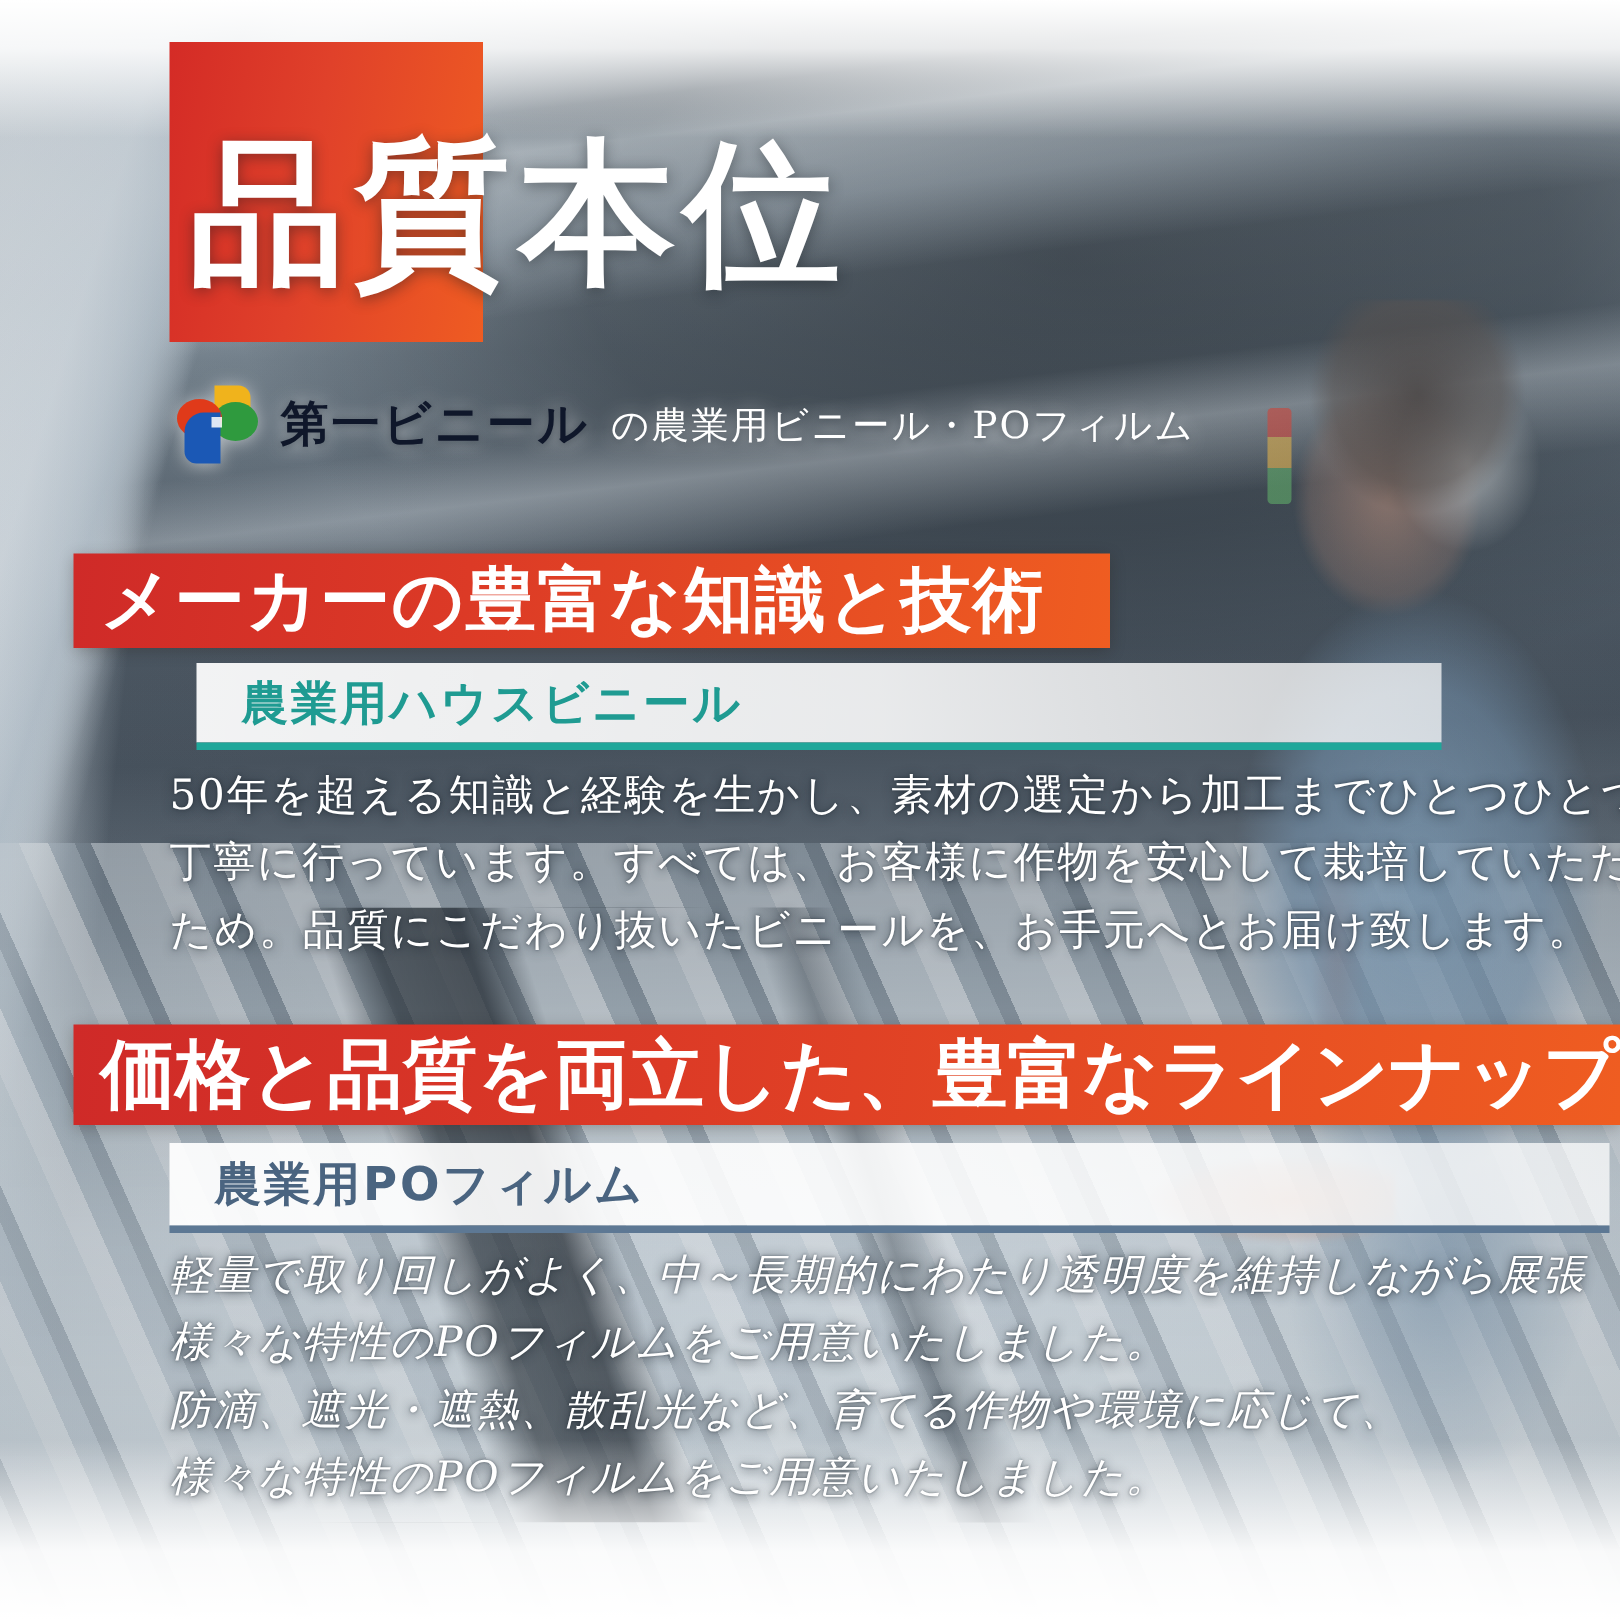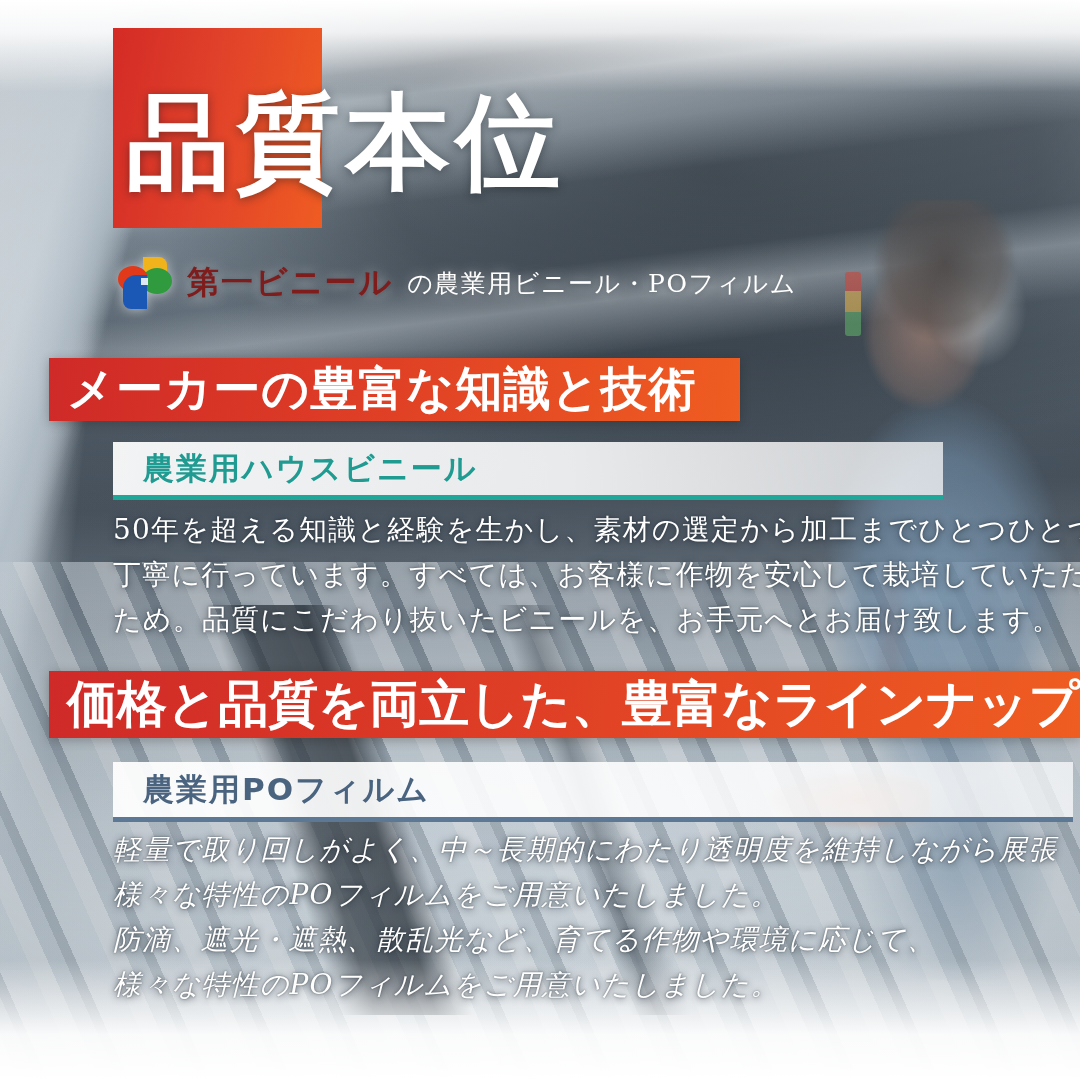--- a/index.html
+++ b/index.html
@@ -128,31 +128,31 @@
 
   
   .logo-row{
     position:absolute;left:117px;top:226px;
     display:flex;align-items:center;gap:14px;
     filter:drop-shadow(0 1px 6px rgba(255,255,255,.55));
   }
   .logo-mark{width:56px;height:58px;flex:0 0 auto;}
   .logo-brand{
     font-family:"DejaVu Sans","Liberation Sans",sans-serif;
-    font-weight:700;font-size:32px;letter-spacing:2px;color:#7f1d1d;
+    font-weight:700;font-size:32px;letter-spacing:2px;color:#0f172a;
     text-shadow:0 1px 6px rgba(30,40,50,.55);
   }
   .logo-tail{
     font-family:"DejaVu Serif","Liberation Serif",serif;
     font-size:25px;letter-spacing:1.5px;color:#ffffff;
     text-shadow:0 1px 6px rgba(30,40,50,.55);
   }
 
   
-  .hl-wrap{position:absolute;display:flex;align-items:center;}
+  .hl-wrap{position:absolute;display:flex;align-items:flex-end;}
   .hl-tick{
     width:15px;background:#e8eaec;flex:0 0 auto;margin-right:6px;
     box-shadow:0 0 6px rgba(0,0,0,.18);
   }
   .hl-band{
     flex:1 1 auto;
     background:linear-gradient(97deg,#cf2a28 0%,#dc3a26 38%,#ef5d21 100%);
     display:flex;align-items:center;
     box-shadow:0 2px 10px rgba(30,20,16,.28);
   }
@@ -170,21 +170,21 @@
   
   .sub-band{
     position:absolute;
     display:flex;align-items:center;
     background:linear-gradient(90deg,rgba(255,255,255,.93) 0%,rgba(255,255,255,.88) 55%,rgba(255,255,255,.72) 100%);
   }
   .sub-text{
     font-family:"DejaVu Sans","Liberation Sans",sans-serif;
     font-weight:700;white-space:nowrap;padding-left:30px;
   }
-  #sub-1{left:113px;top:414px;width:830px;height:53px;border-bottom:5px solid #1fa79a;}
+  #sub-1{left:131px;top:414px;width:830px;height:53px;border-bottom:5px solid #1fa79a;}
   #sub-1 .sub-text{font-size:31px;letter-spacing:2px;color:#1f9b92;}
   #sub-2{left:113px;top:734px;width:960px;height:55px;border-bottom:5px solid #5d7894;}
   #sub-2 .sub-text{font-size:31px;letter-spacing:2px;color:#4a6480;}
 
   
   .body-block{
     position:absolute;
     font-family:"DejaVu Serif","Liberation Serif",serif;
     color:#ffffff;
     text-shadow:0 1px 7px rgba(26,36,46,.80),0 0 2px rgba(26,36,46,.55);

